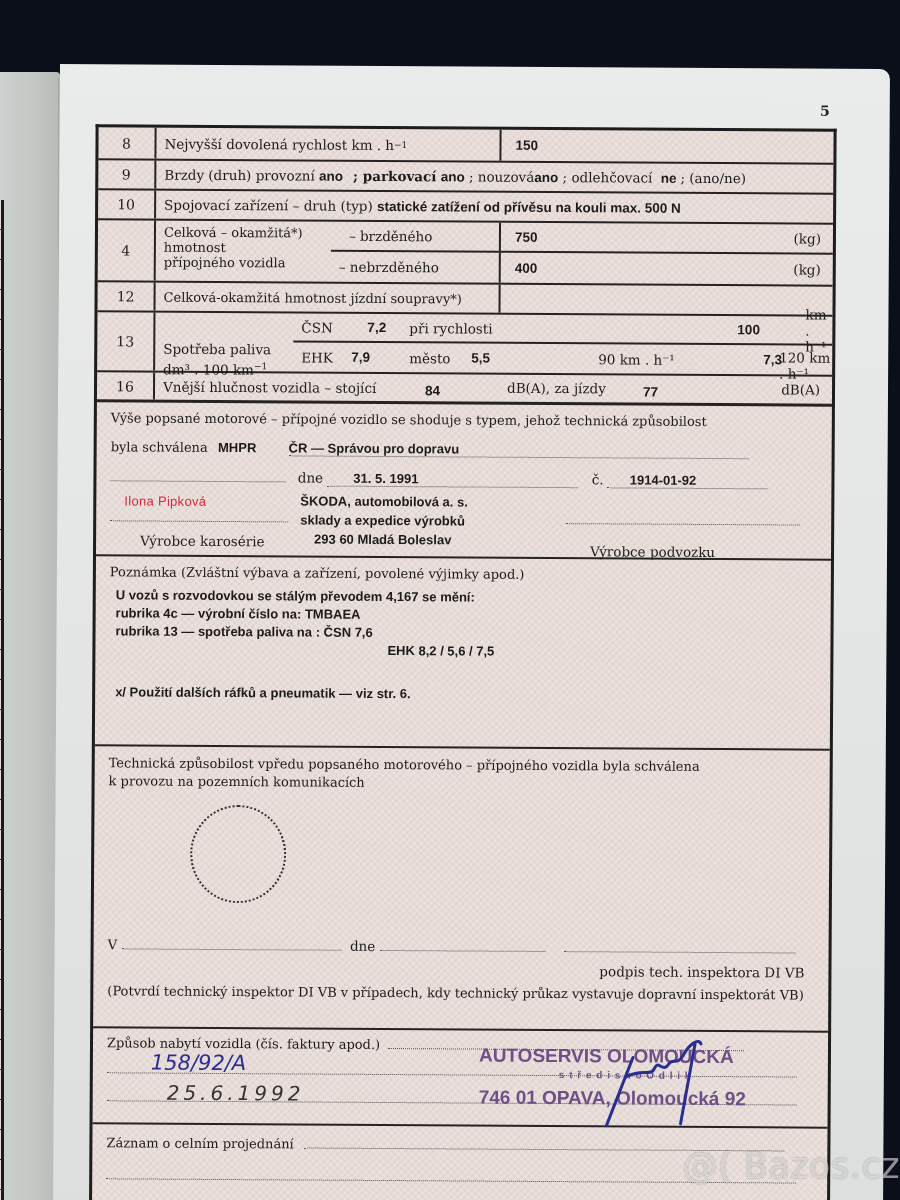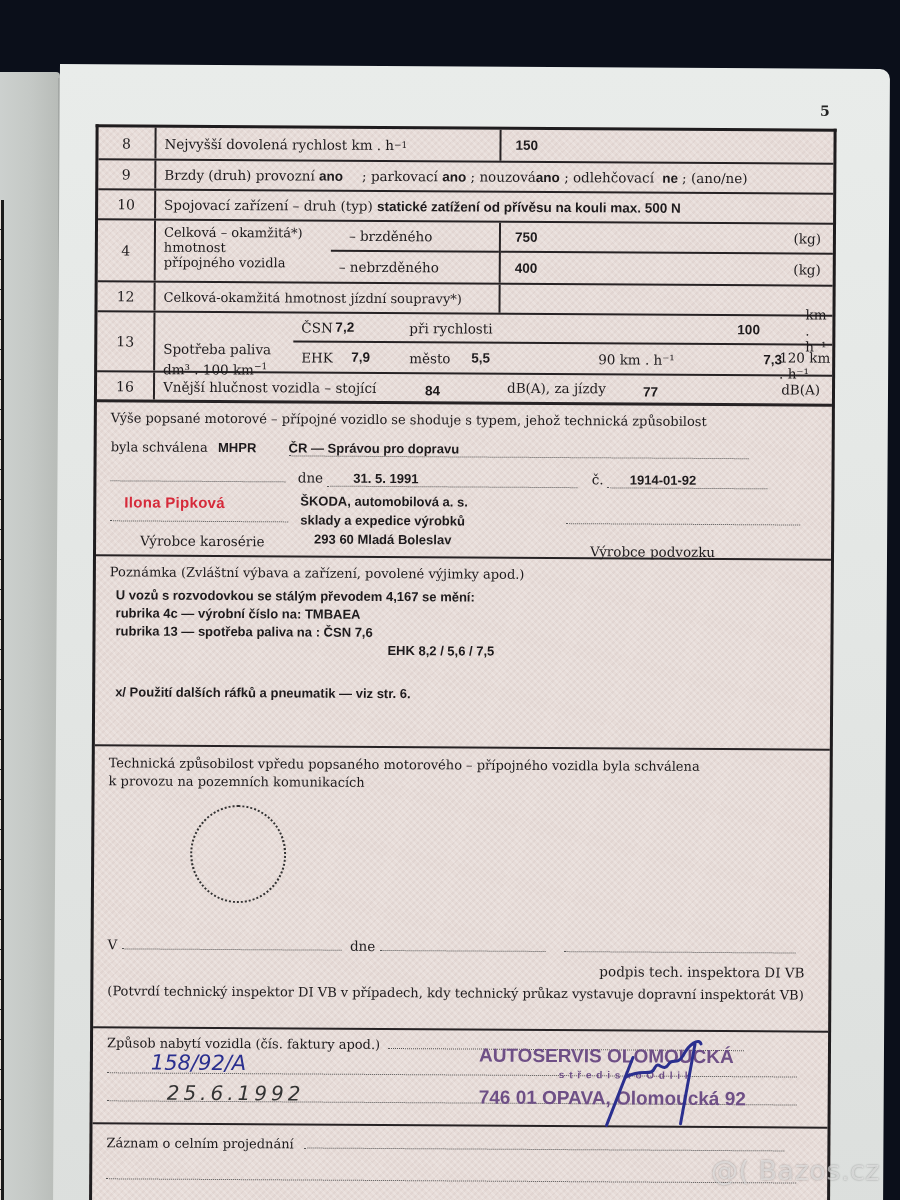--- a/index.html
+++ b/index.html
@@ -60,24 +60,24 @@
   .r11 { height: 62px; }
   .r12 { height: 30px; }
   .r13 { height: 60px; }
   .r14 { height: 30px; }
   .label-col { width: 345px; border-right: 2px solid #262224; }
   sup { font-size: 9px; }
   .section { border-bottom: 2px solid #262224; position: relative; font-size: 13.5px; padding: 0 12px; }
   .dots { border-bottom: 1.5px dotted #555; display: inline-block; }
   .ink-blue { color: #2a2f8f; font-family: "DejaVu Sans", sans-serif; font-style: italic; }
   .stamp-purple { color: #6e4f86; font-family: "Liberation Sans", sans-serif; font-weight: bold; }
-  .stamp-red { color: #d62a3a; font-family: "Liberation Sans", sans-serif; font-weight: bold; font-size: 15px; letter-spacing: 0.3px; }
+  .stamp-red { color: #d62a3a; font-family: "Liberation Sans", sans-serif; font-weight: normal; font-size: 13px; letter-spacing: 0.3px; }
   .watermark {
-    position: absolute; right: 20px; bottom: 14px;
-    font-family: "DejaVu Sans", sans-serif; font-size: 27px; color: rgba(255,255,255,0.55);
+    position: absolute; right: 0; bottom: 14px;
+    font-family: "DejaVu Sans", sans-serif; font-size: 35px; color: rgba(255,255,255,0.55);
     text-shadow: 0 0 2px rgba(0,0,0,0.35); letter-spacing: 0.5px; text-align: center;
   }
 </style>
 </head>
 <body>
 
 <div class="left-page">
   <div class="left-table"></div>
 </div>
 <div class="spine"></div>
@@ -92,21 +92,21 @@
       <div class="cell label-col">
         <span>Nejvyšší dovolená rychlost km . h</span>
           <sup>−1</sup>
       </div>
       <div class="cell bold" style="padding-left:14px;">150</div>
     </div>
 
     <div class="row r9">
       <div class="num">9</div>
       <div class="cell" style="white-space:nowrap;">
-        <span>Brzdy (druh) provozní</span>&nbsp;<span class="bold">ano</span><span style="margin-left:19px;">; parkovací</span>&nbsp;<span class="bold">ano</span>&nbsp;<span>; nouzová</span><span class="bold">ano</span>&nbsp;<span>; odlehčovací</span>&nbsp;<span class="bold" style="margin:0 4px;">ne</span><span>; (ano/ne)</span>
+        <span>Brzdy (druh) provozní</span>&nbsp;<span class="bold">ano</span><span style="margin-left:10px;font-weight:bold;">; parkovací</span>&nbsp;<span class="bold">ano</span>&nbsp;<span>; nouzová</span><span class="bold">ano</span>&nbsp;<span>; odlehčovací</span>&nbsp;<span class="bold" style="margin:0 4px;">ne</span><span>; (ano/ne)</span>
       </div>
     </div>
 
     <div class="row r10">
       <div class="num">10</div>
       <div class="cell" style="white-space:nowrap;">
         <span>Spojovací zařízení – druh (typ)</span>&nbsp;<span class="bold">statické zatížení od přívěsu na kouli max. 500 N</span>
       </div>
     </div>
 
@@ -143,21 +143,21 @@
 
     <div class="row r13">
       <div class="num">13</div>
       <div style="width:138px; padding:28px 8px; line-height:17px;">
         <div>Spotřeba paliva</div>
         <div><span>dm³ . 100 km</span><sup>−1</sup></div>
       </div>
       <div style="flex:1; display:flex; flex-direction:column;">
         <div style="height:29px; display:flex; align-items:center; border-bottom:2px solid #262224; position:relative;">
           <span style="position:absolute; left:8px;">ČSN</span>
-          <span class="bold" style="position:absolute; left:42px;">7,2</span>
+          <span class="bold" style="position:absolute; left:74px;">7,2</span>
           <span style="position:absolute; left:116px;">při rychlosti</span>
           <span class="bold" style="position:absolute; left:444px;">100</span>
           <span style="position:absolute; left:512px;">km . h⁻¹</span>
         </div>
         <div style="flex:1; display:flex; align-items:center; position:relative;">
           <span style="position:absolute; left:8px;">EHK</span>
           <span class="bold" style="position:absolute; left:58px;">7,9</span>
           <span style="position:absolute; left:116px;">město</span>
           <span class="bold" style="position:absolute; left:178px;">5,5</span>
           <span style="position:absolute; left:305px;">90 km . h⁻¹</span>

